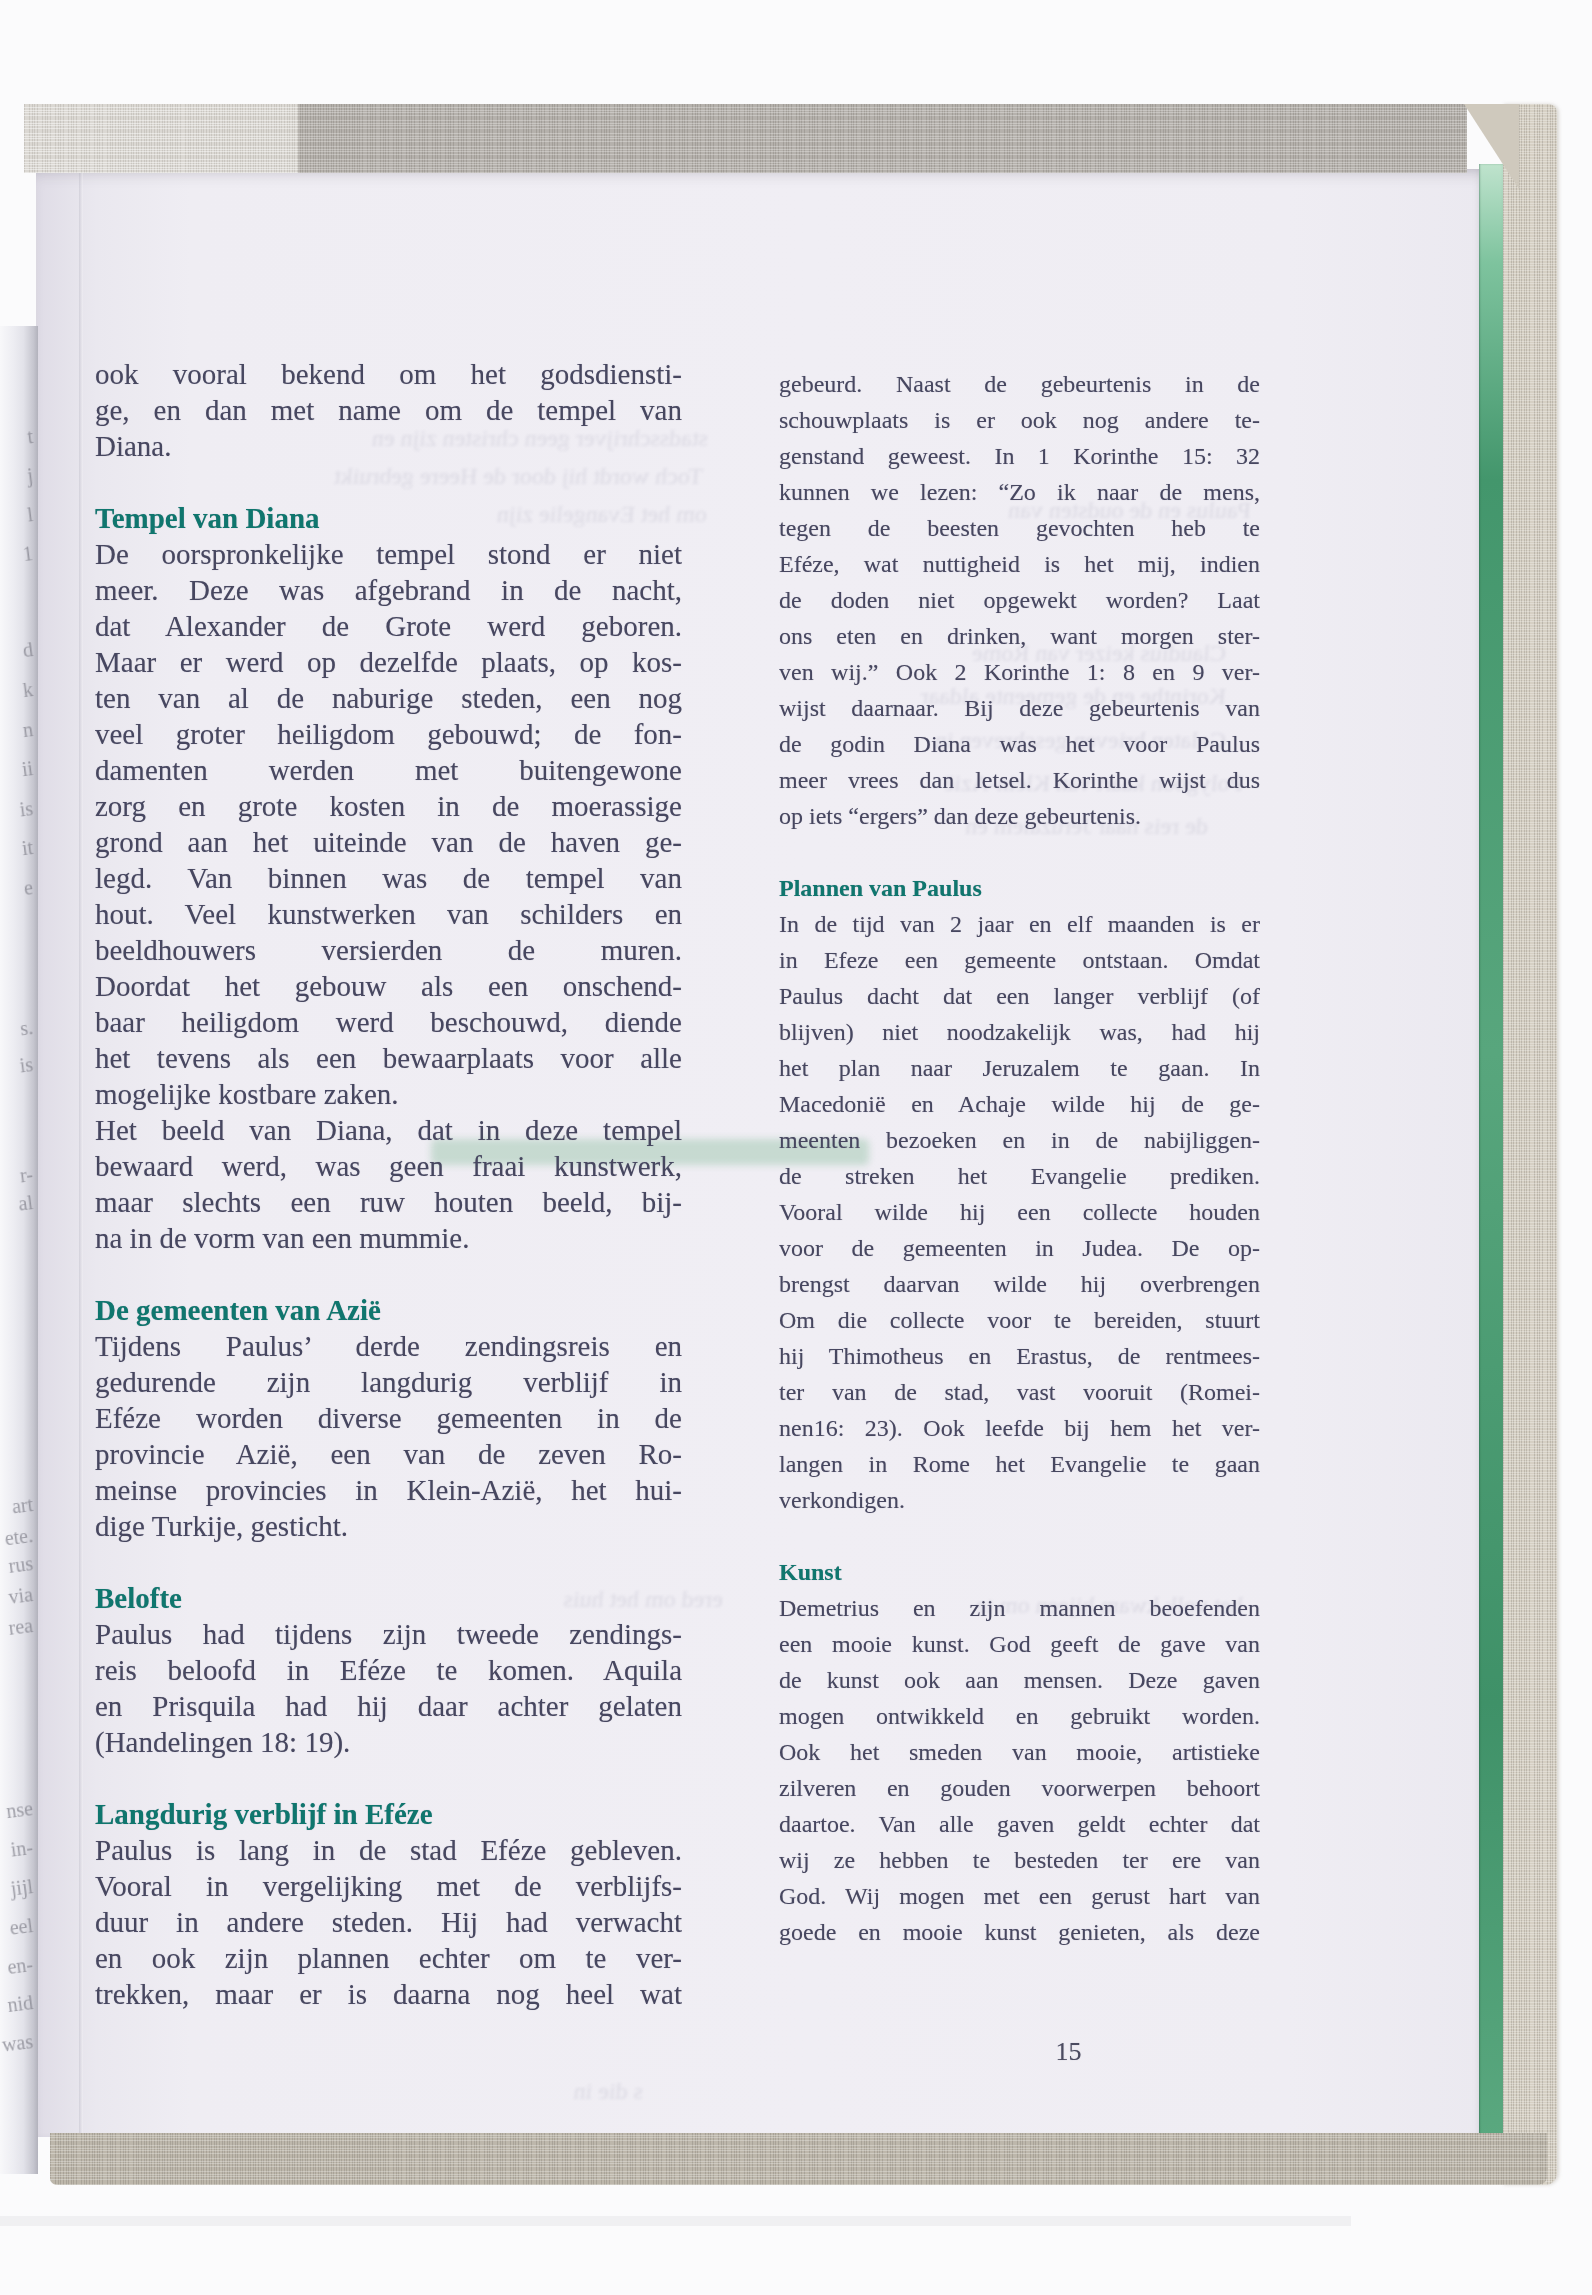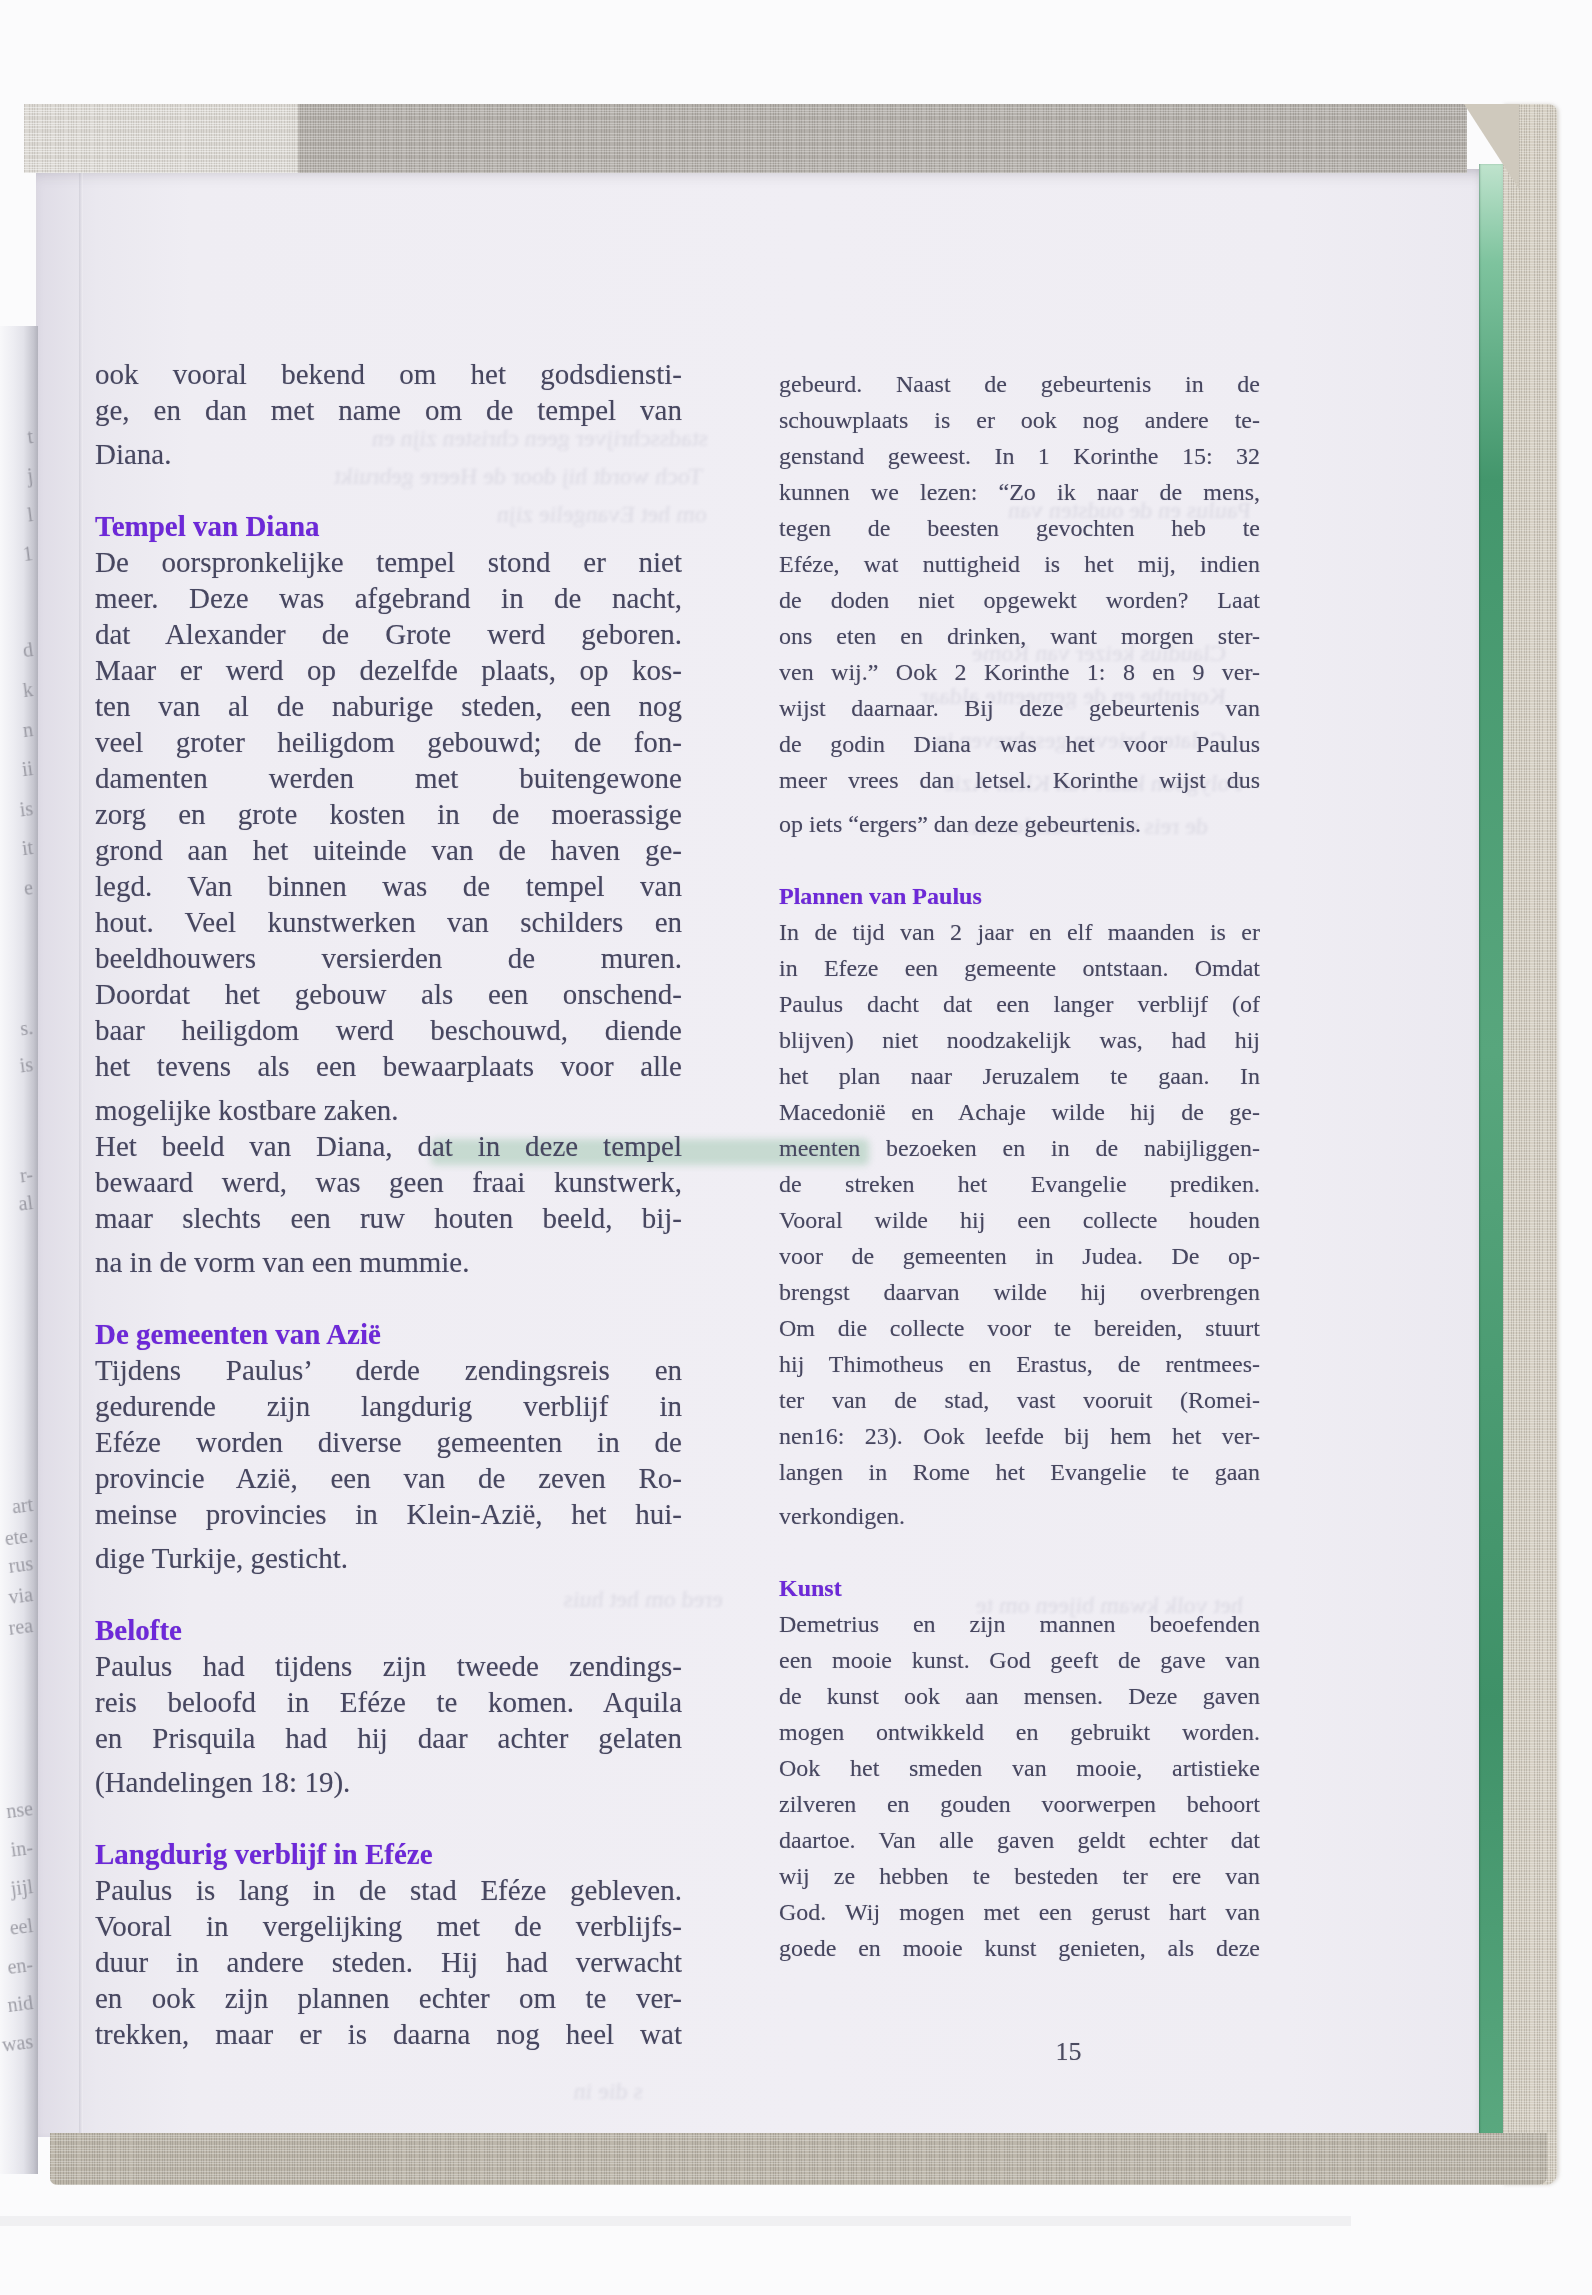--- a/index.html
+++ b/index.html
@@ -54,25 +54,25 @@
 
   
   .col{position:absolute;z-index:3;color:#474760;text-shadow:0 0 0.9px rgba(62,62,88,.35);}
   .col-left{left:95px;top:356px;width:587px;font-size:29px;}
   .col-right{left:779px;top:366px;width:481px;font-size:24px;}
   .tline{
     line-height:36px;
     text-align:justify;text-align-last:justify;
     overflow:hidden;
   }
-  .tline-end{text-align-last:left;margin-top:8px;}
+  .tline-end{text-align-last:left;}
   .col h2{
     font-size:inherit;line-height:36px;
     margin:36px 0 0 0;padding:0;
-    font-weight:bold;color:#6d28d9;
+    font-weight:bold;color:#0f766e;
   }
   .para{margin:0;}
 
   .pagenum{
     position:absolute;left:1034px;top:2037px;width:69px;z-index:3;
     font-size:26px;color:#4b4b60;text-align:center;
     text-shadow:0 0 0.9px rgba(62,62,88,.35);
   }
 
   

